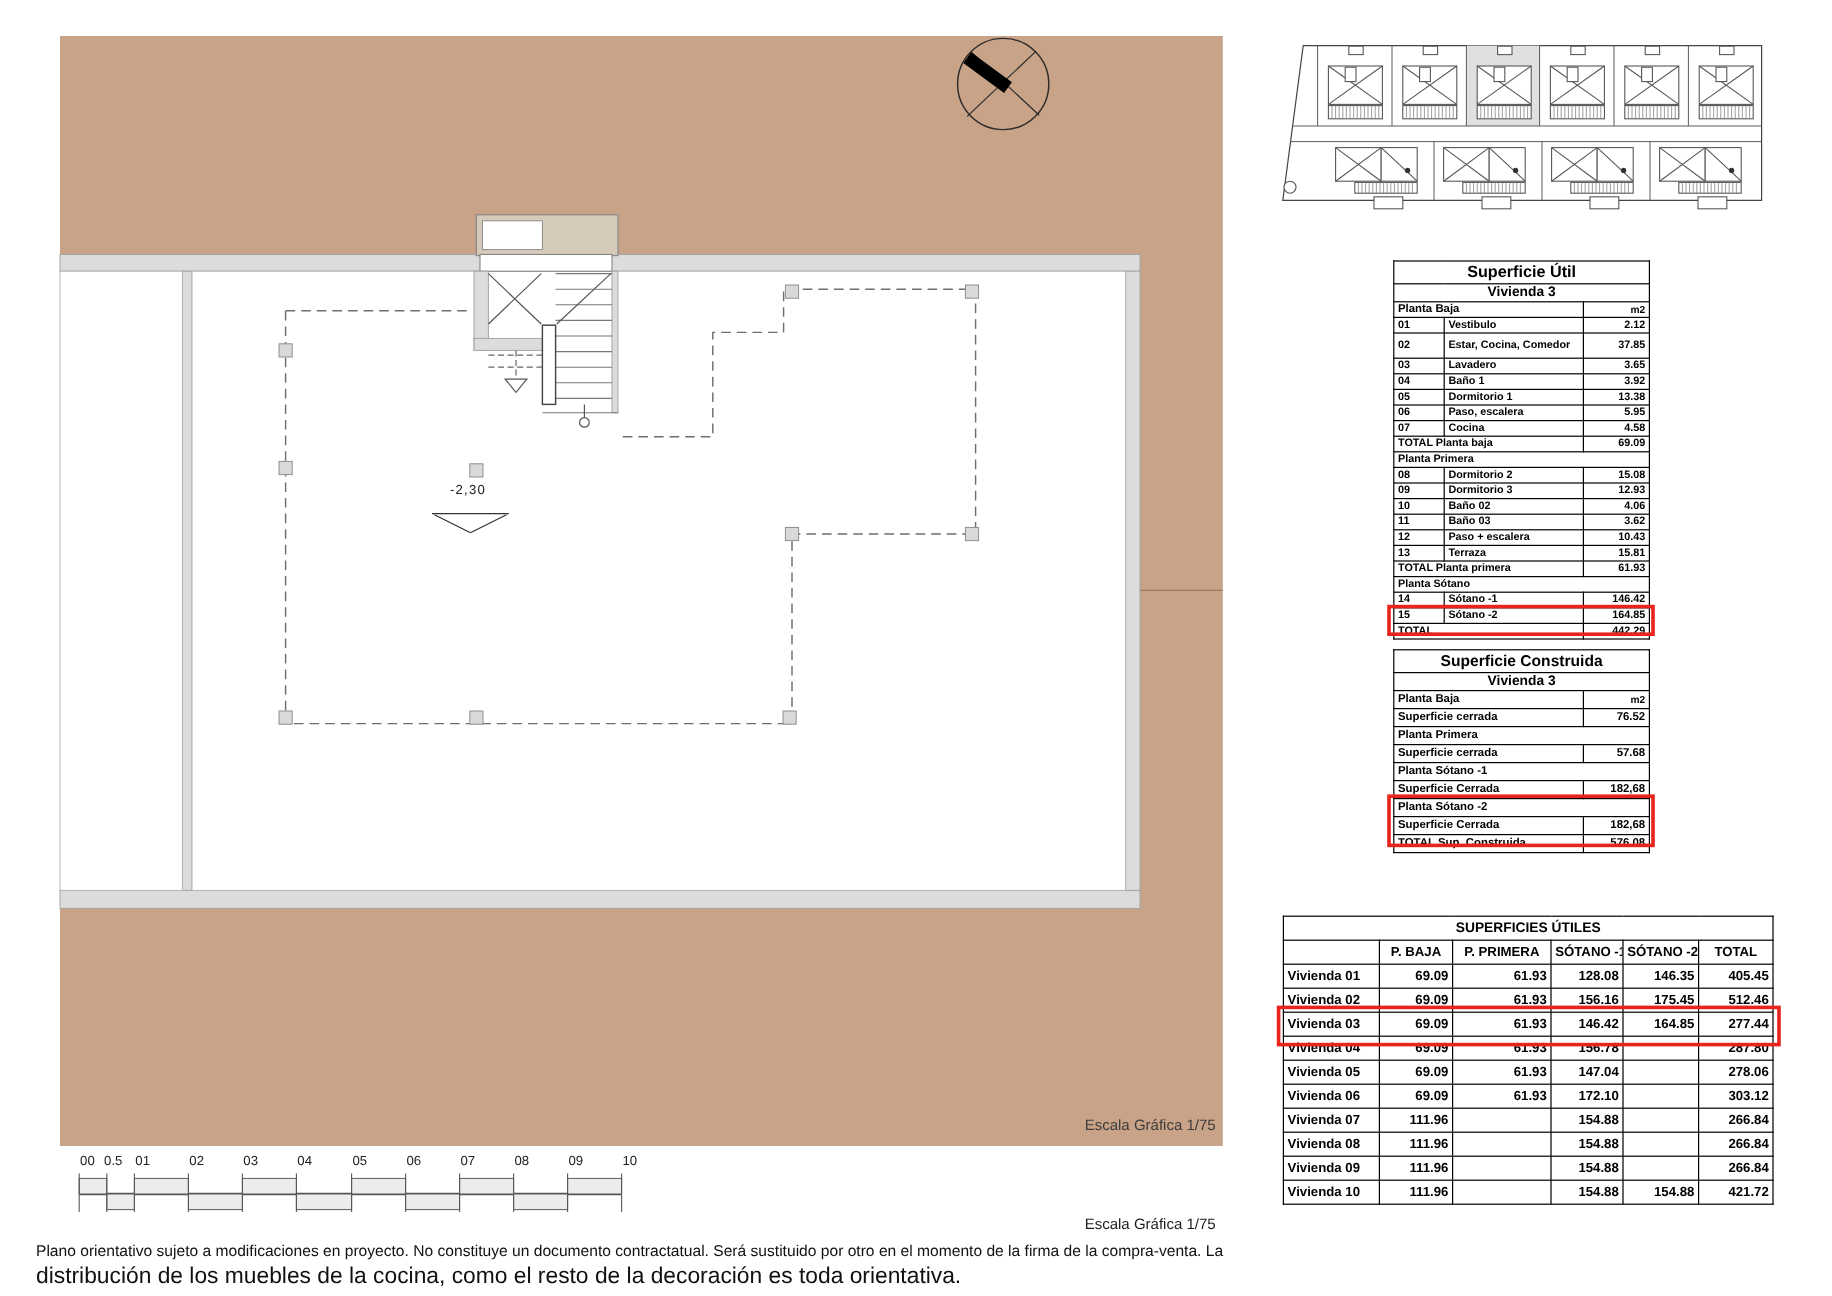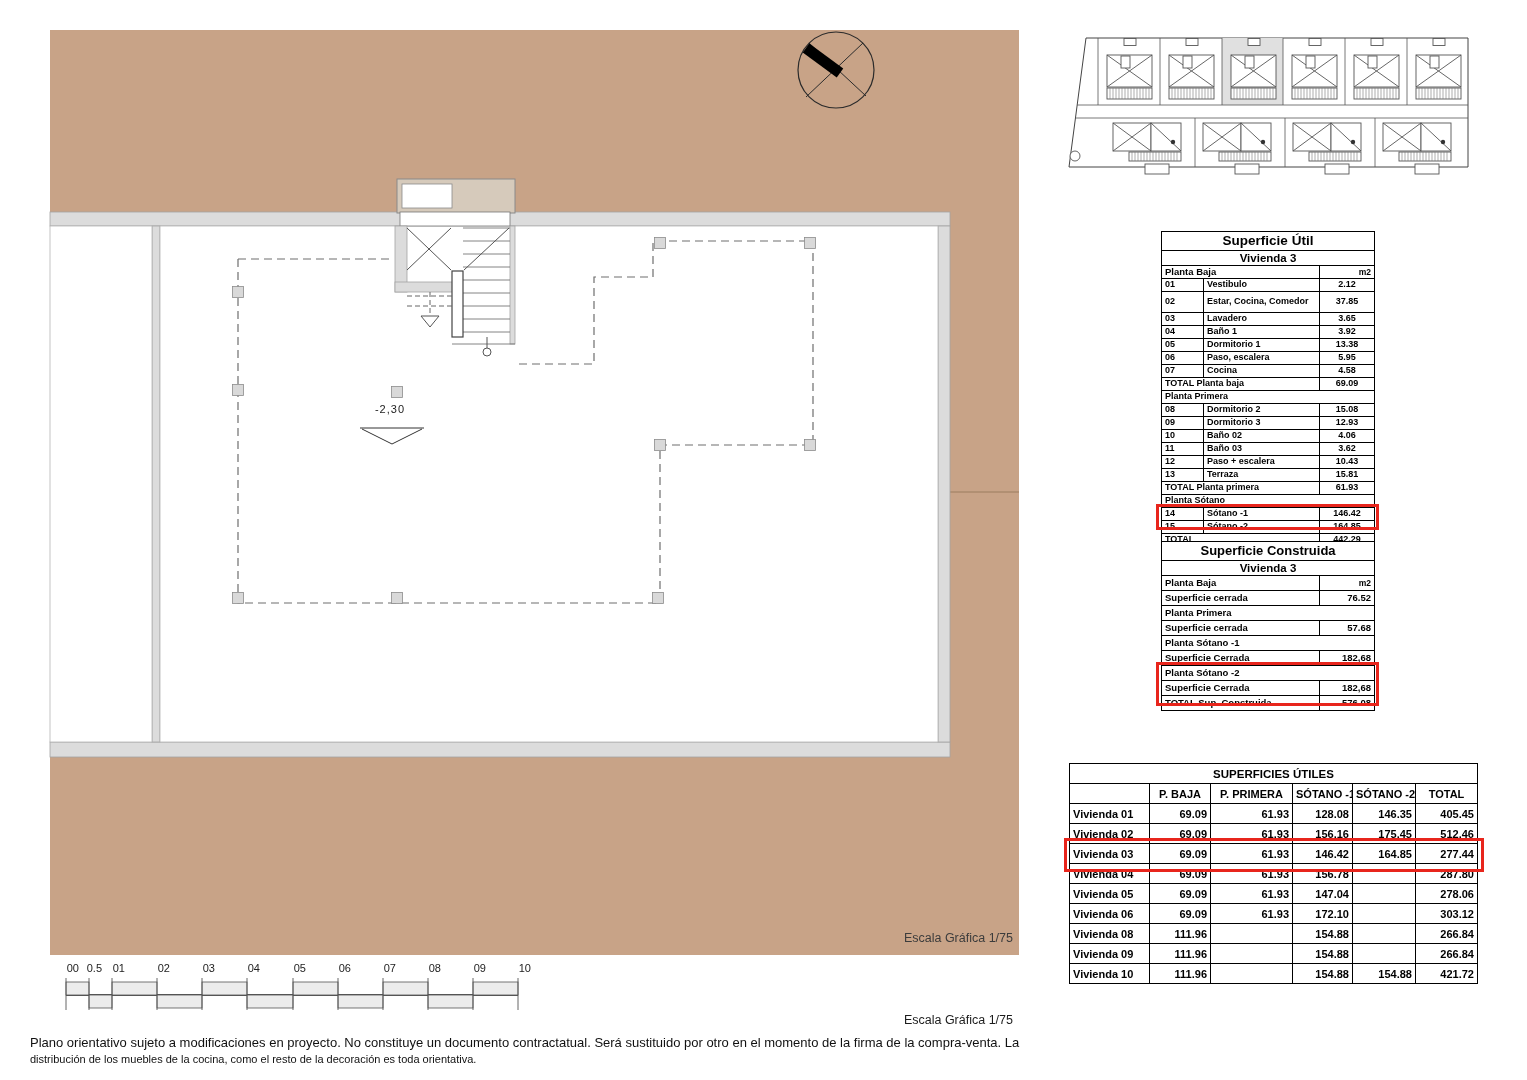--- a/index.html
+++ b/index.html
@@ -8,38 +8,38 @@
   .sheet svg{position:absolute;left:0;top:0;}
 
   
   .level-label{position:absolute;left:354px;top:403px;width:72px;text-align:center;
                font-size:11px;color:#222;letter-spacing:1px;}
   .escala-plan{position:absolute;left:843px;top:931px;width:170px;text-align:right;
                font-size:12.5px;color:#3c3c3c;}
   .escala-footer{position:absolute;left:843px;top:1013px;width:170px;text-align:right;
                font-size:12.5px;color:#1c1c1c;}
   .disclaimer1{position:absolute;left:30px;top:1035px;width:1000px;font-size:13px;color:#111;}
-  .disclaimer2{position:absolute;left:30px;top:1053px;width:1000px;font-size:11px;color:#111;}
+  .disclaimer2{position:absolute;left:30px;top:1053px;width:1000px;font-size:19px;color:#111;}
   .sb-label{position:absolute;top:962px;width:26px;margin-left:-13px;text-align:right;
             font-size:11px;color:#222;}
 
   
   table.tbl{position:absolute;border-collapse:collapse;background:#fff;table-layout:fixed;}
   table.tbl td{border:1px solid #000;padding:0 3px;font-weight:bold;color:#000;
                white-space:nowrap;overflow:hidden;vertical-align:middle;}
 
   
-  .t-util{left:1161px;top:231px;width:213px;font-size:9px;border-radius:11px;}
+  .t-util{left:1161px;top:217px;width:213px;font-size:9px;border-radius:11px;}
   .t-util td{height:12px;line-height:1.05;}
   .t-util tr.tall td{height:20px;}
   .t-util td.title{font-size:13.5px;text-align:center;height:18px;}
   .t-util td.subtitle{font-size:11.5px;text-align:center;height:14px;}
   .t-util td.hdr{font-size:9.5px;}
   .t-util td.unit{text-align:right;font-size:8.5px;}
-  .t-util td.val{text-align:center;}
+  .t-util td.val{text-align:right;}
   .t-util td.sec{font-size:9px;}
 
   
   .t-con{left:1161px;top:541px;width:213px;font-size:9.5px;}
   .t-con td{height:14px;line-height:1.05;}
   .t-con td.title{font-size:13px;text-align:center;height:18px;}
   .t-con td.subtitle{font-size:11.5px;text-align:center;height:14px;}
   .t-con td.unit{text-align:right;font-size:8.5px;}
   .t-con td.val{text-align:right;}
 
@@ -506,20 +506,28 @@
         </tr>
     <tr>
           <td>Vivienda 06</td>
           <td class="val">69.09</td>
           <td class="val">61.93</td>
           <td class="val">172.10</td>
           <td class="val"></td>
           <td class="val">303.12</td>
         </tr>
     <tr>
+          <td>Vivienda 07</td>
+          <td class="val">111.96</td>
+          <td class="val"></td>
+          <td class="val">154.88</td>
+          <td class="val"></td>
+          <td class="val">266.84</td>
+        </tr>
+    <tr>
           <td>Vivienda 08</td>
           <td class="val">111.96</td>
           <td class="val"></td>
           <td class="val">154.88</td>
           <td class="val"></td>
           <td class="val">266.84</td>
         </tr>
     <tr>
           <td>Vivienda 09</td>
           <td class="val">111.96</td>

